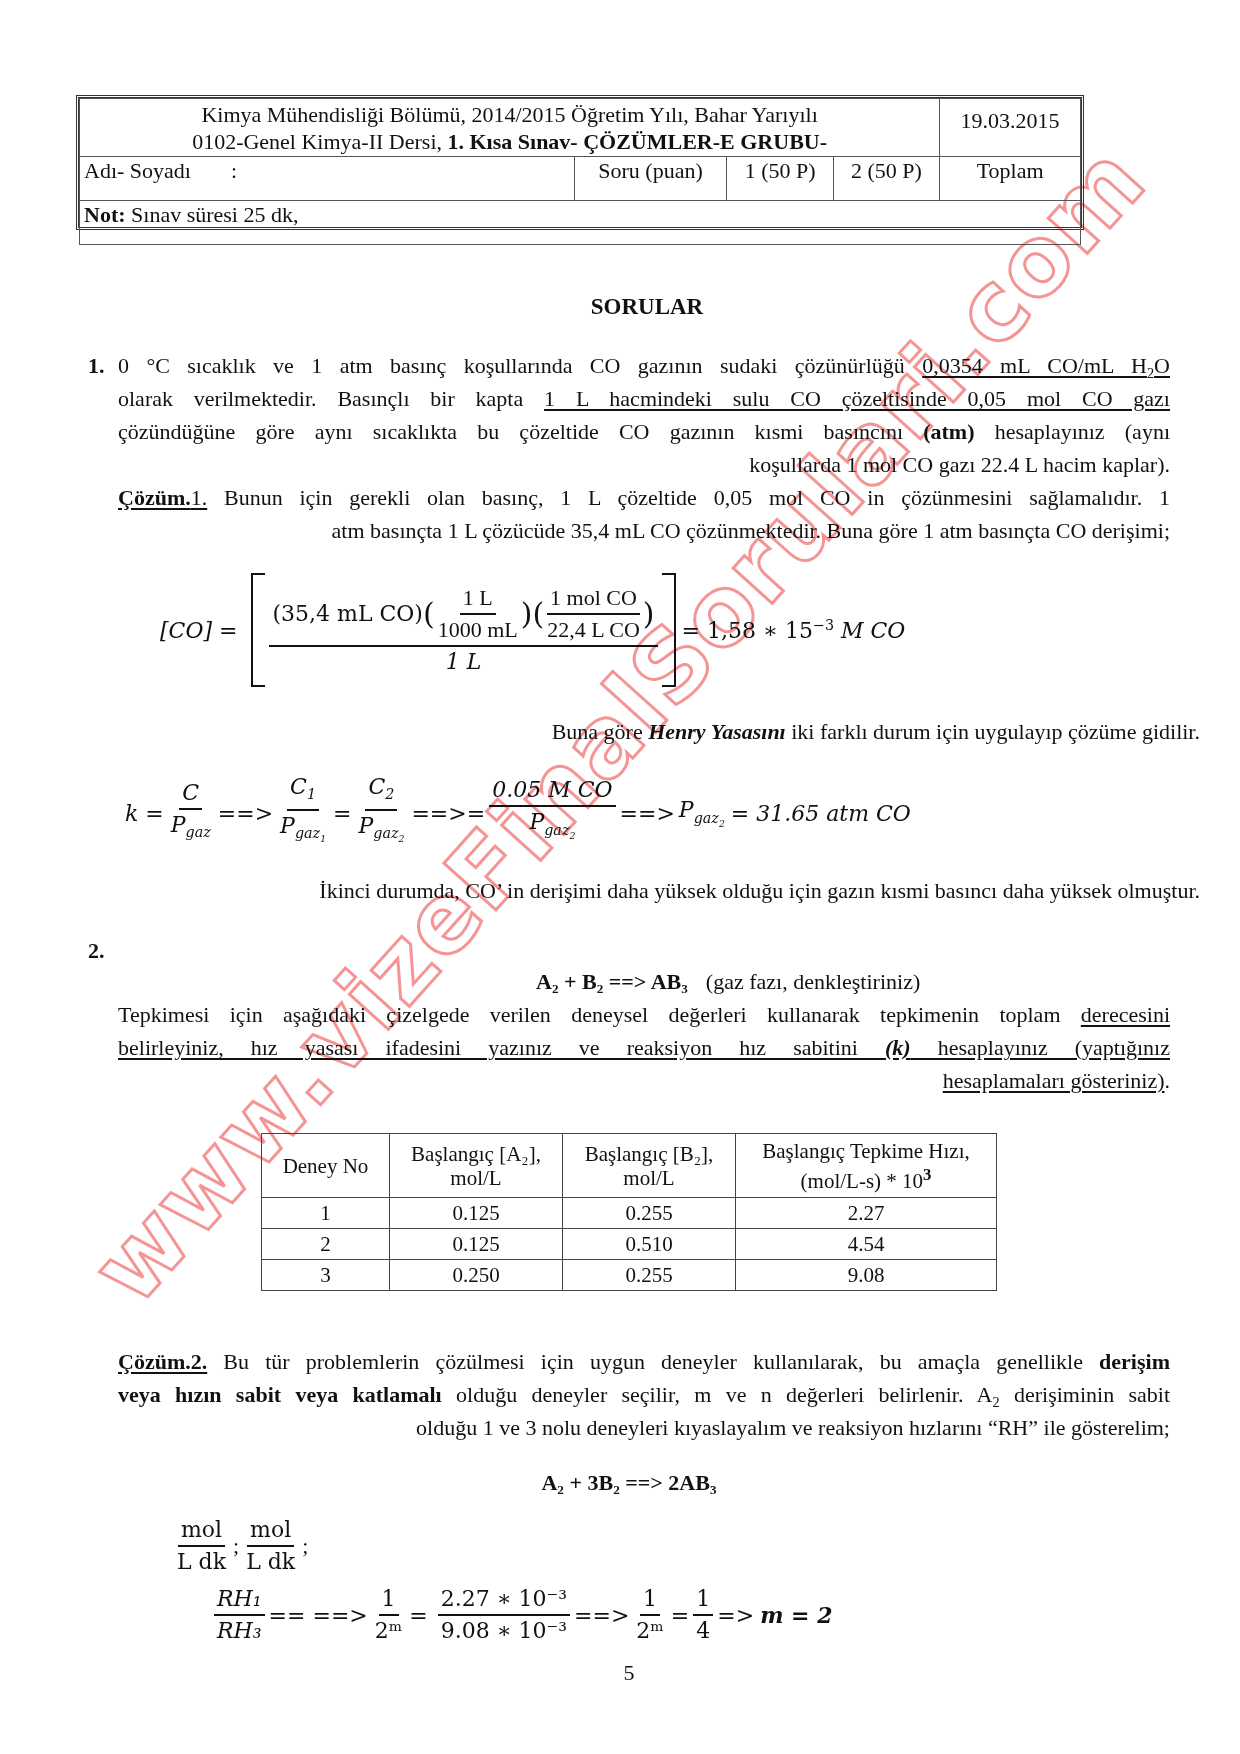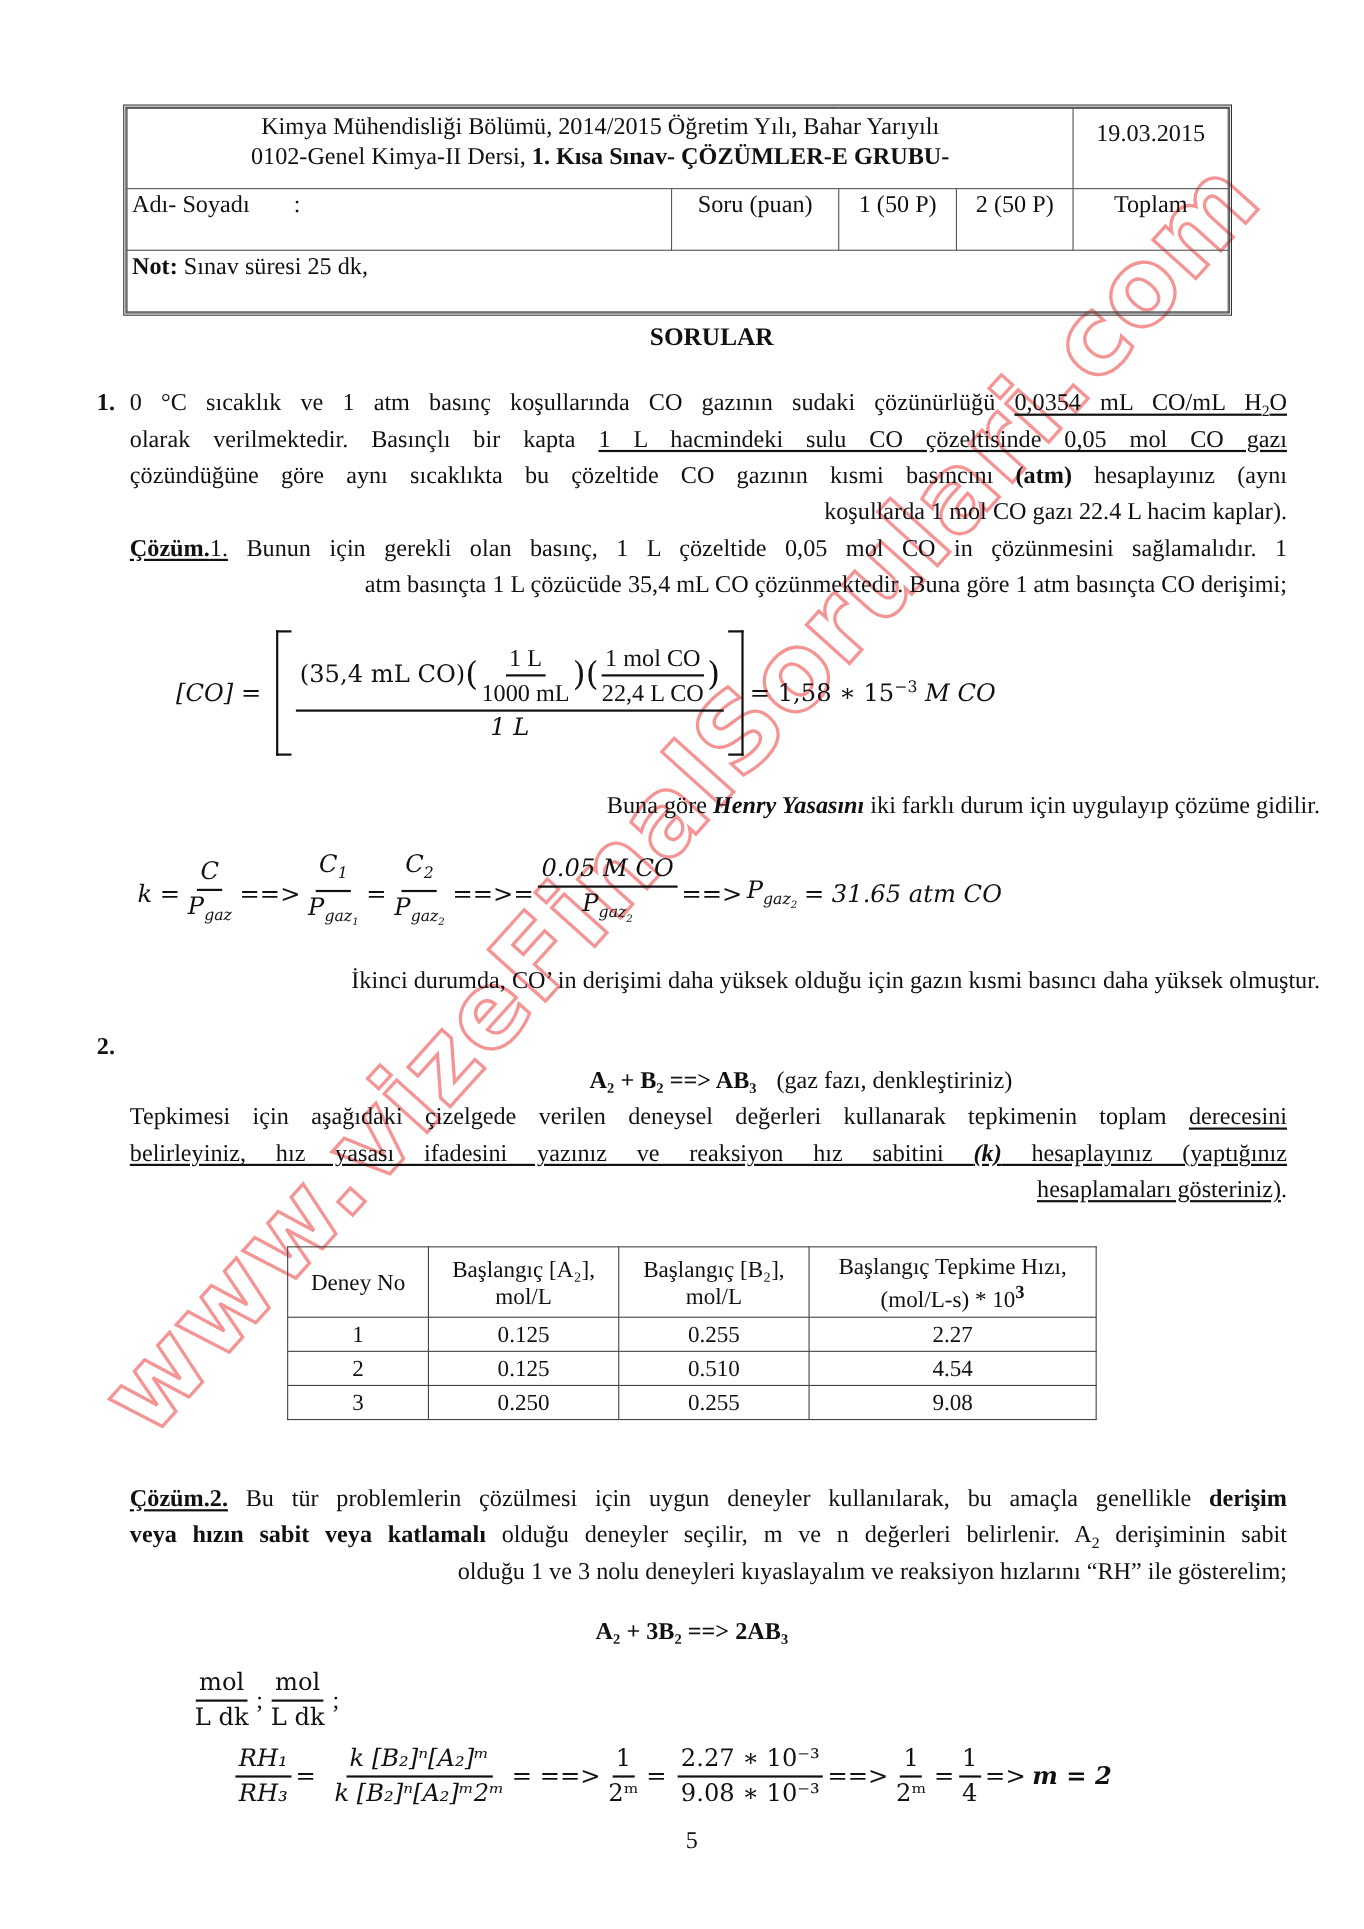--- a/index.html
+++ b/index.html
@@ -6,21 +6,21 @@
   body { width: 1240px; height: 1754px; position: relative; overflow: hidden;
          font-family: "Liberation Serif", "DejaVu Serif", serif; color: #111; font-size: 22px; }
   .abs { position: absolute; }
   b, .b { font-weight: bold; }
   .u { text-decoration: underline; text-underline-offset: 3px; }
   .m { font-family: "DejaVu Serif", "Liberation Serif", serif; font-style: italic; }
   .mr { font-family: "DejaVu Serif", "Liberation Serif", serif; }
   sub, sup { font-size: 0.65em; }
 
   
-  #hdr { left: 76px; top: 95px; width: 1008px; height: 192px; border: 3px double #333; box-sizing: border-box; margin-left: 36px; }
+  #hdr { left: 76px; top: 95px; width: 1008px; height: 135px; border: 3px double #333; box-sizing: border-box; }
   #hdr table { border-collapse: collapse; width: 100%; height: 100%; }
   #hdr td { border: 1px solid #555; font-size: 22px; padding: 0 4px; vertical-align: top; line-height: 27px; }
   .c { text-align: center; }
 
   .line { position: absolute; left: 118px; width: 1052px; line-height: 33px; white-space: nowrap; text-align: right; }
   .just { text-align: justify; text-align-last: justify; }
 
   
   #dt { left: 261px; top: 1133px; border-collapse: collapse; }
   #dt td { border: 1px solid #444; text-align: center; font-size: 21px; line-height: 24px; padding: 0; }
@@ -193,24 +193,20 @@
     </span>
   <span>;</span>
 </div>
 
 <div class="eq" style="left:210px;top:1580px;height:70px">
   <span class="frac m">
       <span class="num">RH₁</span>
       <span>RH₃</span>
     </span>
   <span class="mr">=</span>
-  <span class="frac m" style="margin-left:14px">
-      <span class="num">k [B₂]ⁿ[A₂]ᵐ</span>
-      <span>k [B₂]ⁿ[A₂]ᵐ2ᵐ</span>
-    </span>
   <span class="mr">= ==&gt;</span>
   <span class="frac mr">
       <span class="num">1</span>
       <span>2ᵐ</span>
     </span>
   <span class="mr">=</span>
   <span class="frac mr" style="margin-left:10px">
       <span class="num">2.27 ∗ 10⁻³</span>
       <span>9.08 ∗ 10⁻³</span>
     </span>

